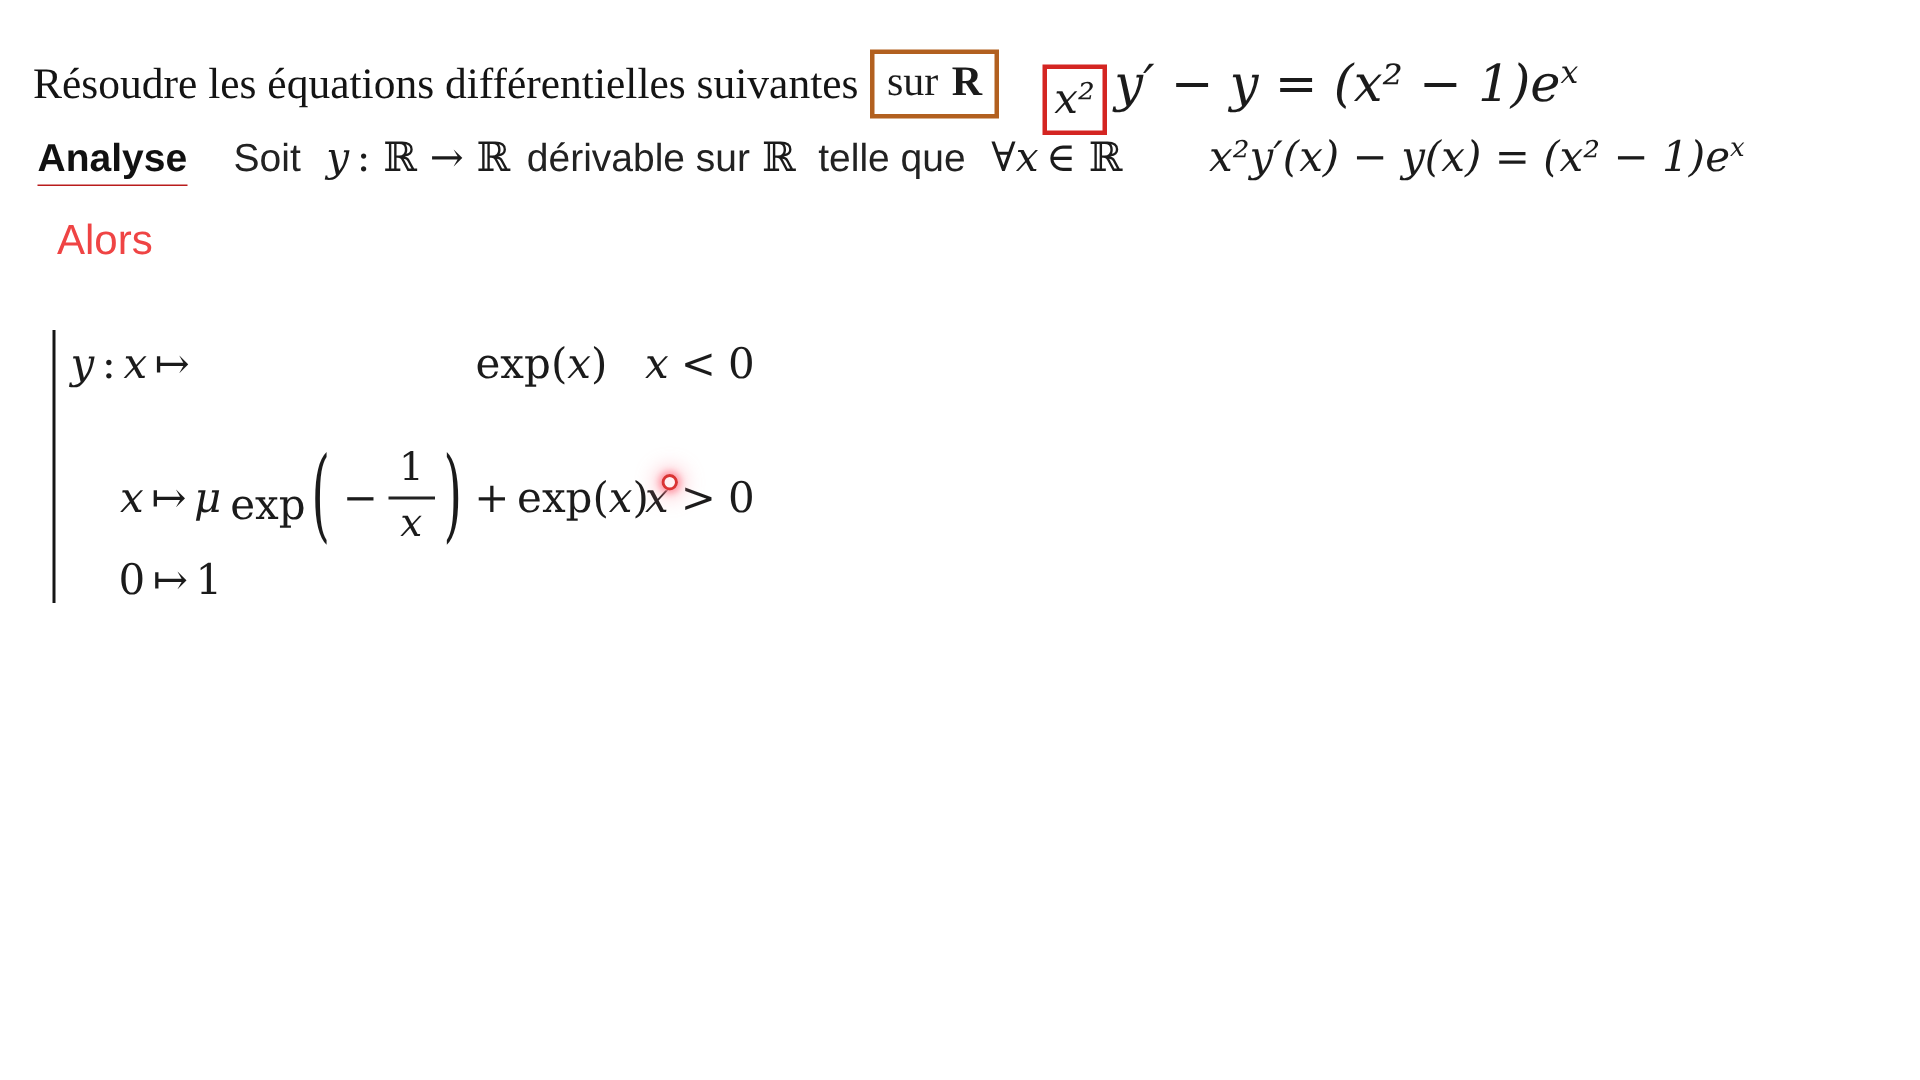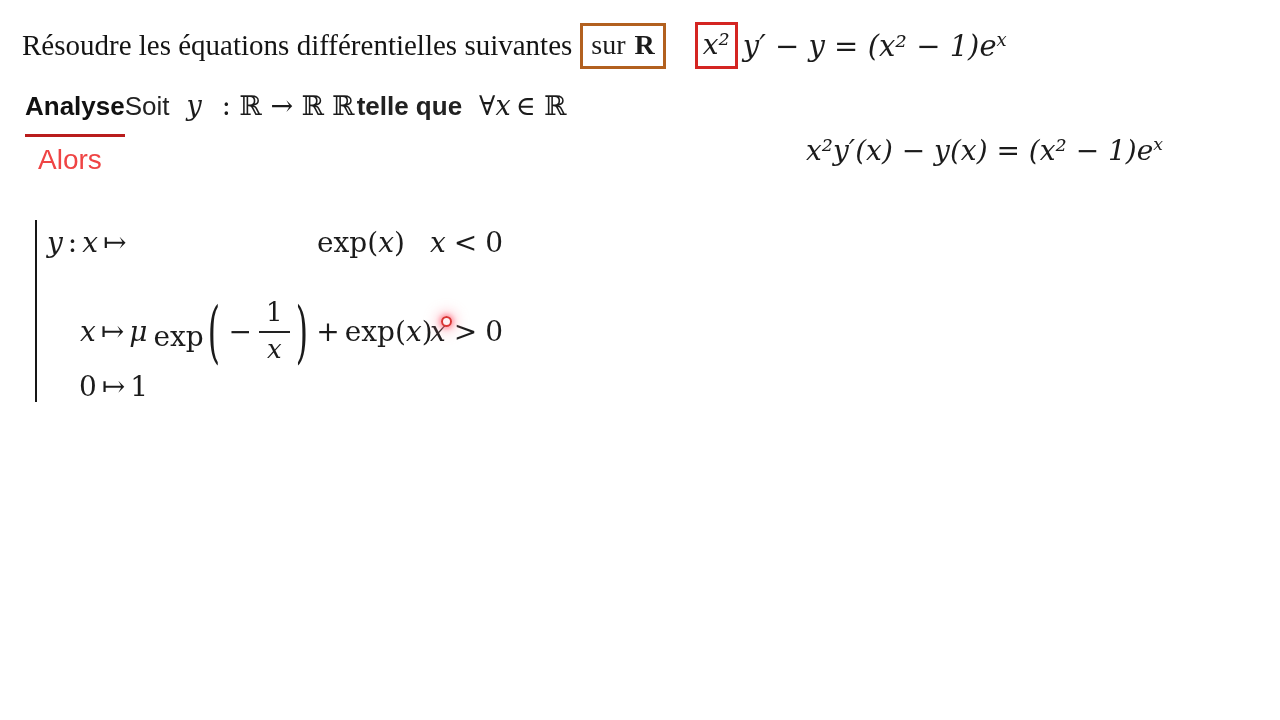--- a/index.html
+++ b/index.html
@@ -11,32 +11,32 @@
   .it{font-style:italic;}
 
   
   #line1{position:absolute;left:22px;top:22px;display:flex;align-items:center;}
   #line1 .prompt{font-size:29px;color:#141414;}
   .hlbox{display:inline-flex;align-items:center;justify-content:center;
          padding:3px 8px 5px 8px;}
   #box-sur{border:3px solid var(--box-orange,#b2601f);margin-left:8px;font-size:28px;text-align:right;}
   #box-sur .rset{font-weight:bold;margin-left:9px;}
   #box-x2{border:3px solid var(--box-red,#d42522);margin-left:29px;
-          font-size:28px;font-style:italic;padding:3px 5px 5px 5px;}
-  #line1 .eq{font-size:29px;font-style:italic;margin-left:5px;}
+          font-size:28px;font-style:italic;padding:3px 5px 5px 5px;margin-top:21px;}
+  #line1 .eq{font-size:34px;font-style:italic;margin-left:5px;}
   .sup{font-size:62%;position:relative;top:-0.55em;font-style:italic;}
 
   
   #line2{position:absolute;left:25px;top:90px;display:flex;align-items:baseline;
          font-size:26px;}
-  #analyse-label{font-weight:bold;border-bottom:3px solid #b91c1c;padding-bottom:12px;
+  #analyse-label{font-weight:bold;border-bottom:1px solid #b91c1c;padding-bottom:2px;
                  color:#111;}
   #line2 .w{color:#222;}
   #line2 .m{font-size:27px;}
-  #eq-analyse{position:absolute;left:806px;top:88px;font-size:28px;font-style:italic;margin-top:46px;}
+  #eq-analyse{position:absolute;left:806px;top:88px;font-size:28px;font-style:italic;}
 
   
   #alors{position:absolute;left:38px;top:144px;font-size:28px;color:#ef4444;}
 
   
   #system{position:absolute;left:35px;top:220px;width:560px;height:182px;
           border-left:2.5px solid #161616;font-size:28px;}
   .srow{position:absolute;left:0;right:0;display:flex;align-items:center;}
   #srow1{top:0;height:44px;}
   #srow2{top:66px;height:90px;}
@@ -71,25 +71,26 @@
     <span id="box-x2" class="hlbox math">
       <span>x²</span>
     </span>
     <span class="eq math">
       <span>y′ − y = (x² − 1)e</span><span class="sup">x</span>
     </span>
   </div>
 
   <div id="line2">
     <span id="analyse-label" class="sans">Analyse</span>
-    <span class="w sans" style="">Soit</span>
+    <span class="w sans" style="margin-left:31px;">Soit</span>
     <span class="m math it" style="margin-left:17px;">y</span>
-    <span class="m math" style="margin-left:20px;">: ℝ → ℝ</span>
+    <span class="m math" style="margin-left:5px;">: ℝ → ℝ</span>
+    <span class="w sans" style="margin-left:11px;">dérivable sur</span>
     <span class="m math" style="margin-left:8px;">ℝ</span>
-    <span class="w sans" style="margin-left:2px;font-weight:bold;">telle que</span>
+    <span class="w sans" style="margin-left:15px;">telle que</span>
     <span class="m math" style="margin-left:17px;">∀</span>
     <span class="m math it">x</span>
     <span class="m math" style="margin-left:5px;">∈ ℝ</span>
   </div>
   <div id="eq-analyse" class="math">
     <span>x²y′(x) − y(x) = (x² − 1)e</span><span class="sup">x</span>
   </div>
 
   <div id="alors" class="sans">Alors</div>
 

